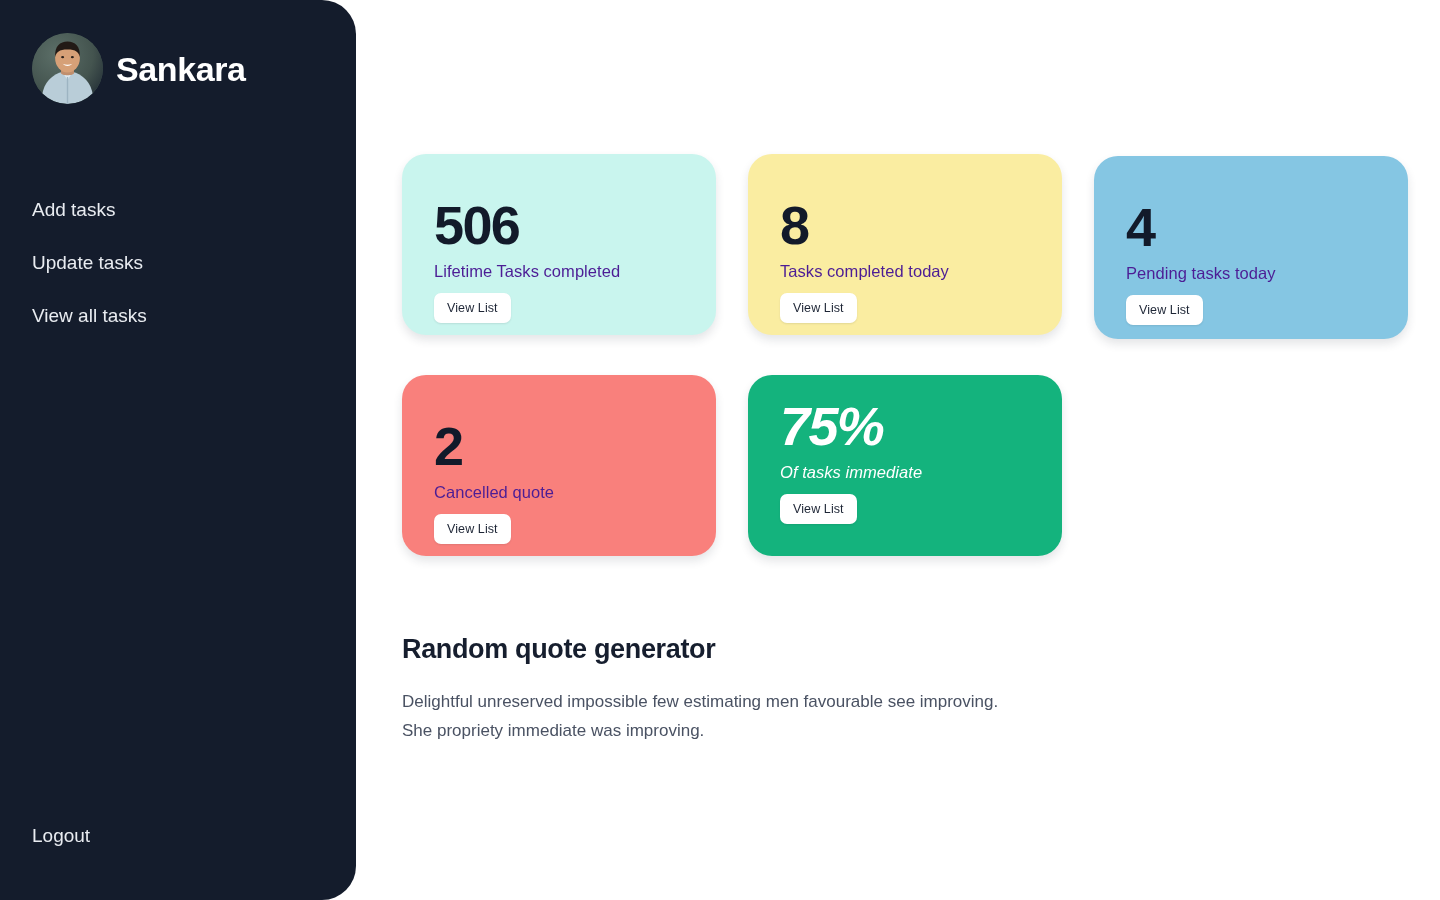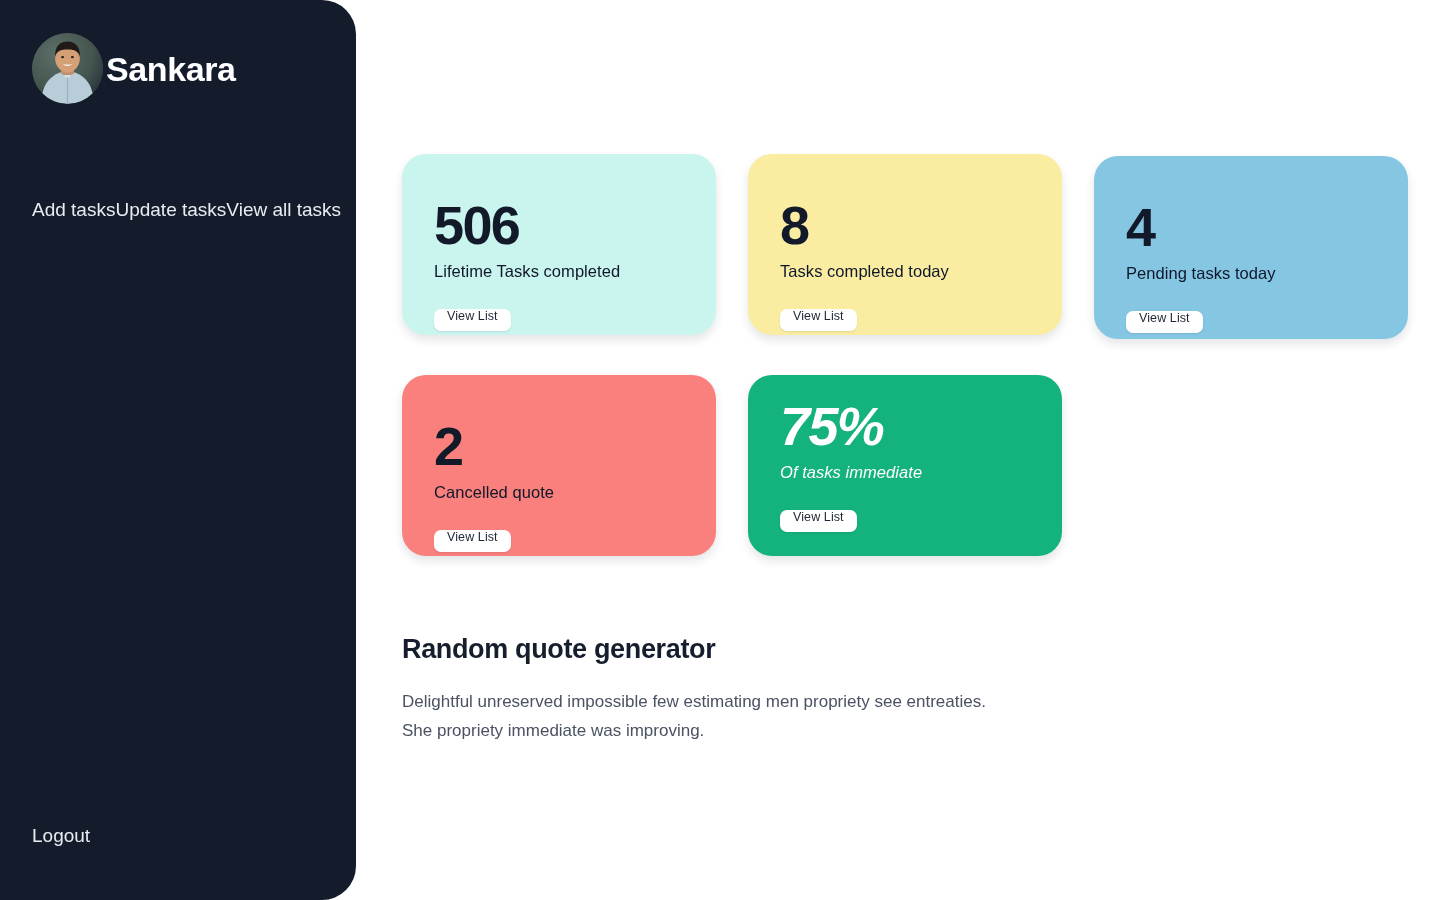--- a/index.html
+++ b/index.html
@@ -32,21 +32,21 @@
     border-bottom-right-radius: 34px;
     overflow: hidden;
   }
 
   .brand {
     position: absolute;
     left: 32px;
     top: 33px;
     display: flex;
     align-items: center;
-    gap: 3px;
+    gap: 13px;
   }
 
   .avatar {
     width: 71px;
     height: 71px;
     border-radius: 50%;
     overflow: hidden;
     flex: 0 0 auto;
     background: #3d4f4c;
     position: relative;
@@ -60,21 +60,21 @@
     letter-spacing: -0.4px;
     line-height: 1;
     white-space: nowrap;
   }
 
   .nav {
     position: absolute;
     left: 32px;
     top: 183px;
     display: flex;
-    flex-direction: row;
+    flex-direction: column;
   }
 
   .nav-item {
     color: #e9ecf1;
     font-size: 19px;
     line-height: 53px;
     height: 53px;
     white-space: nowrap;
     cursor: pointer;
     user-select: none;
@@ -135,36 +135,36 @@
     font-weight: 900;
     line-height: 1.08;
     letter-spacing: -1.6px;
     color: #121a2a;
   }
 
   .card-label {
     margin-top: 7px;
     font-size: 16.5px;
     line-height: 20px;
-    color: #0f172a;
+    color: #4c1d95;
     letter-spacing: 0.05px;
   }
 
   .card.dark-on-light .card-value { color: #121a2a; margin-top: 20px; }
   .card.light-text .card-value,
   .card.light-text .card-label { color: #ffffff; font-style: italic; }
 
   .view-btn {
     display: inline-block;
-    margin-top: 28px;
+    margin-top: 12px;
     background: #ffffff;
     color: #1d2535;
     border: none;
     border-radius: 7px;
-    padding: 0 13px 8px 13px;
+    padding: 8px 13px 8px 13px;
     font-family: "Liberation Sans", sans-serif;
     font-size: 12.5px;
     line-height: 14px;
     letter-spacing: 0.1px;
     cursor: pointer;
     box-shadow: 0 1px 2px rgba(20,28,44,0.10);
   }
 
   
   .quote {
@@ -281,17 +281,17 @@
           <div class="card-label">Of tasks immediate</div>
           <button class="view-btn">View List</button>
         </div>
 
       </div>
 
     </section>
 
     <section class="quote">
       <h2 class="quote-title">Random quote generator</h2>
-      <p class="quote-text">Delightful unreserved impossible few estimating men propriety see entreaties. She propriety immediate was improving.</p>
+      <p class="quote-text">Delightful unreserved impossible few estimating men favourable see improving. She propriety immediate was improving.</p>
     </section>
 
   </main>
 </div>
 
 </body></html>

